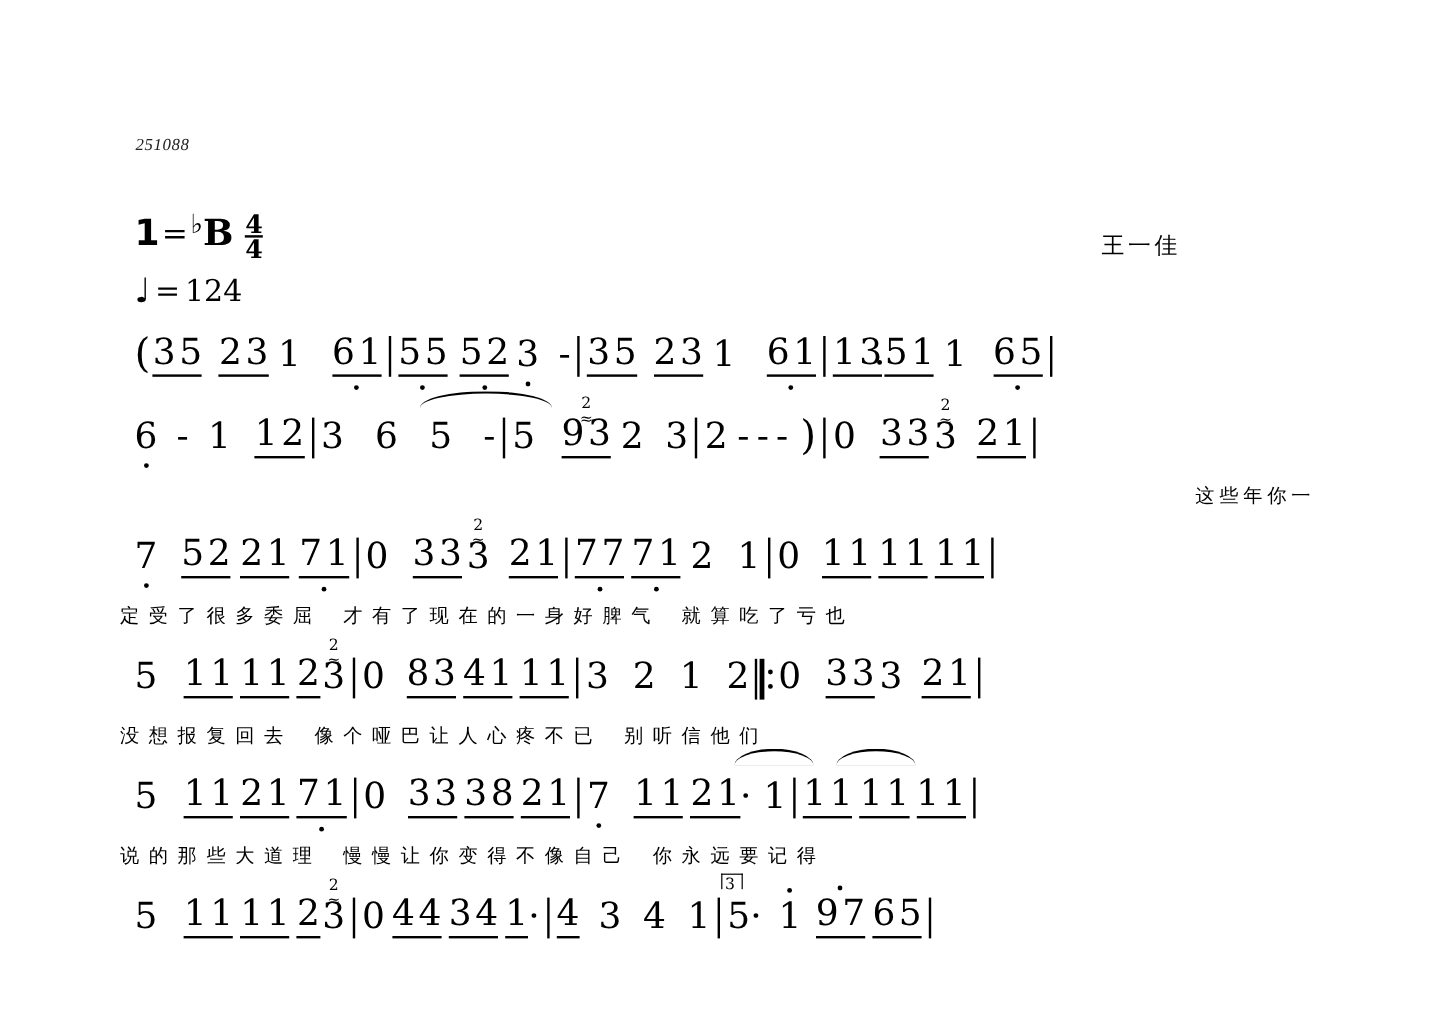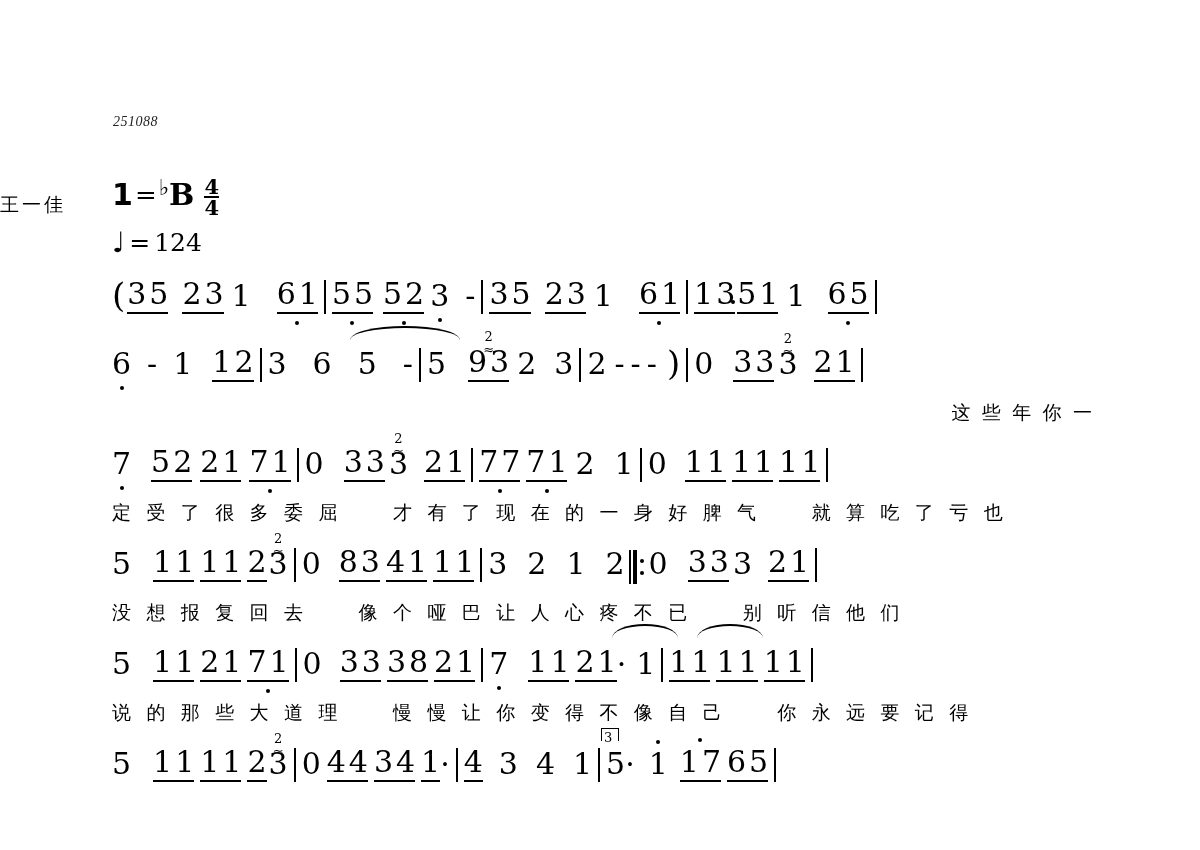--- a/index.html
+++ b/index.html
@@ -21,21 +21,21 @@
     letter-spacing:.5px;
   }
   .title{
     position:absolute;left:0;top:122px;width:1200px;
     text-align:center;
     font-family:"DejaVu Sans", sans-serif;
     font-weight:bold;font-size:36px;letter-spacing:10px;
   }
   .subtitle{
     position:absolute;left:0;top:192px;width:984px;
-    text-align:left;font-size:19px;letter-spacing:3px;
+    text-align:right;font-size:19px;letter-spacing:3px;
     font-family:"DejaVu Sans", sans-serif;
   }
   .credits{
     position:absolute;right:108px;top:158px;
     font-family:"DejaVu Sans", sans-serif;
     font-size:19px;line-height:30px;text-align:right;
     letter-spacing:4px;
   }
   .credits div span.nm{letter-spacing:4px;}
   .credits div span.role{margin-left:10px;}
@@ -72,23 +72,23 @@
 
   .notes{
     position:absolute;left:112px;right:108px;top:0;height:54px;
     font-family:"DejaVu Serif", serif;
     font-size:30px;
     white-space:pre;
     letter-spacing:0px;
     display:flex;align-items:center;
   }
   .lyrics{
-    position:absolute;left:112px;right:108px;top:0;height:46px;
-    font-family:Liberation Mono, monospace;
-    font-size:19px;white-space:pre;
+    position:absolute;left:100px;right:108px;top:0;height:46px;
+    font-family:Liberation Serif, serif;
+    font-size:16px;white-space:pre;
     display:flex;align-items:center;
   }
   .notes span, .lyrics span{display:inline-block;}
   .n{position:relative;}
   
   .u1{border-bottom:2px solid #000;padding-bottom:1px;}
   
   .dotb::after{
     content:"";position:absolute;left:50%;bottom:-9px;
     transform:translateX(-50%);
@@ -311,20 +311,20 @@
         <span class="n u1">3 4</span><span style="width:6px"></span>
         <span class="n u1">1</span><span class="dotdur">·</span>
         <span class="bar"></span>
         <span class="n u1">4</span><span style="width:16px"></span>
         <span class="n">3</span><span style="width:18px"></span>
         <span class="n">4</span><span style="width:18px"></span>
         <span class="n">1</span>
         <span class="bar"></span>
         <span class="n sup3">5</span><span class="dotdur">·</span><span style="width:14px"></span>
         <span class="n dota">1</span><span style="width:12px"></span>
-        <span class="n u1 dota">1 7</span><span style="width:6px"></span>
+        <span class="n u1 dota">9 7</span><span style="width:6px"></span>
         <span class="n u1">6 5</span>
         <span class="bar"></span>
       </div>
     </div>
 
   </div>
 </div>
 
 </body></html>

